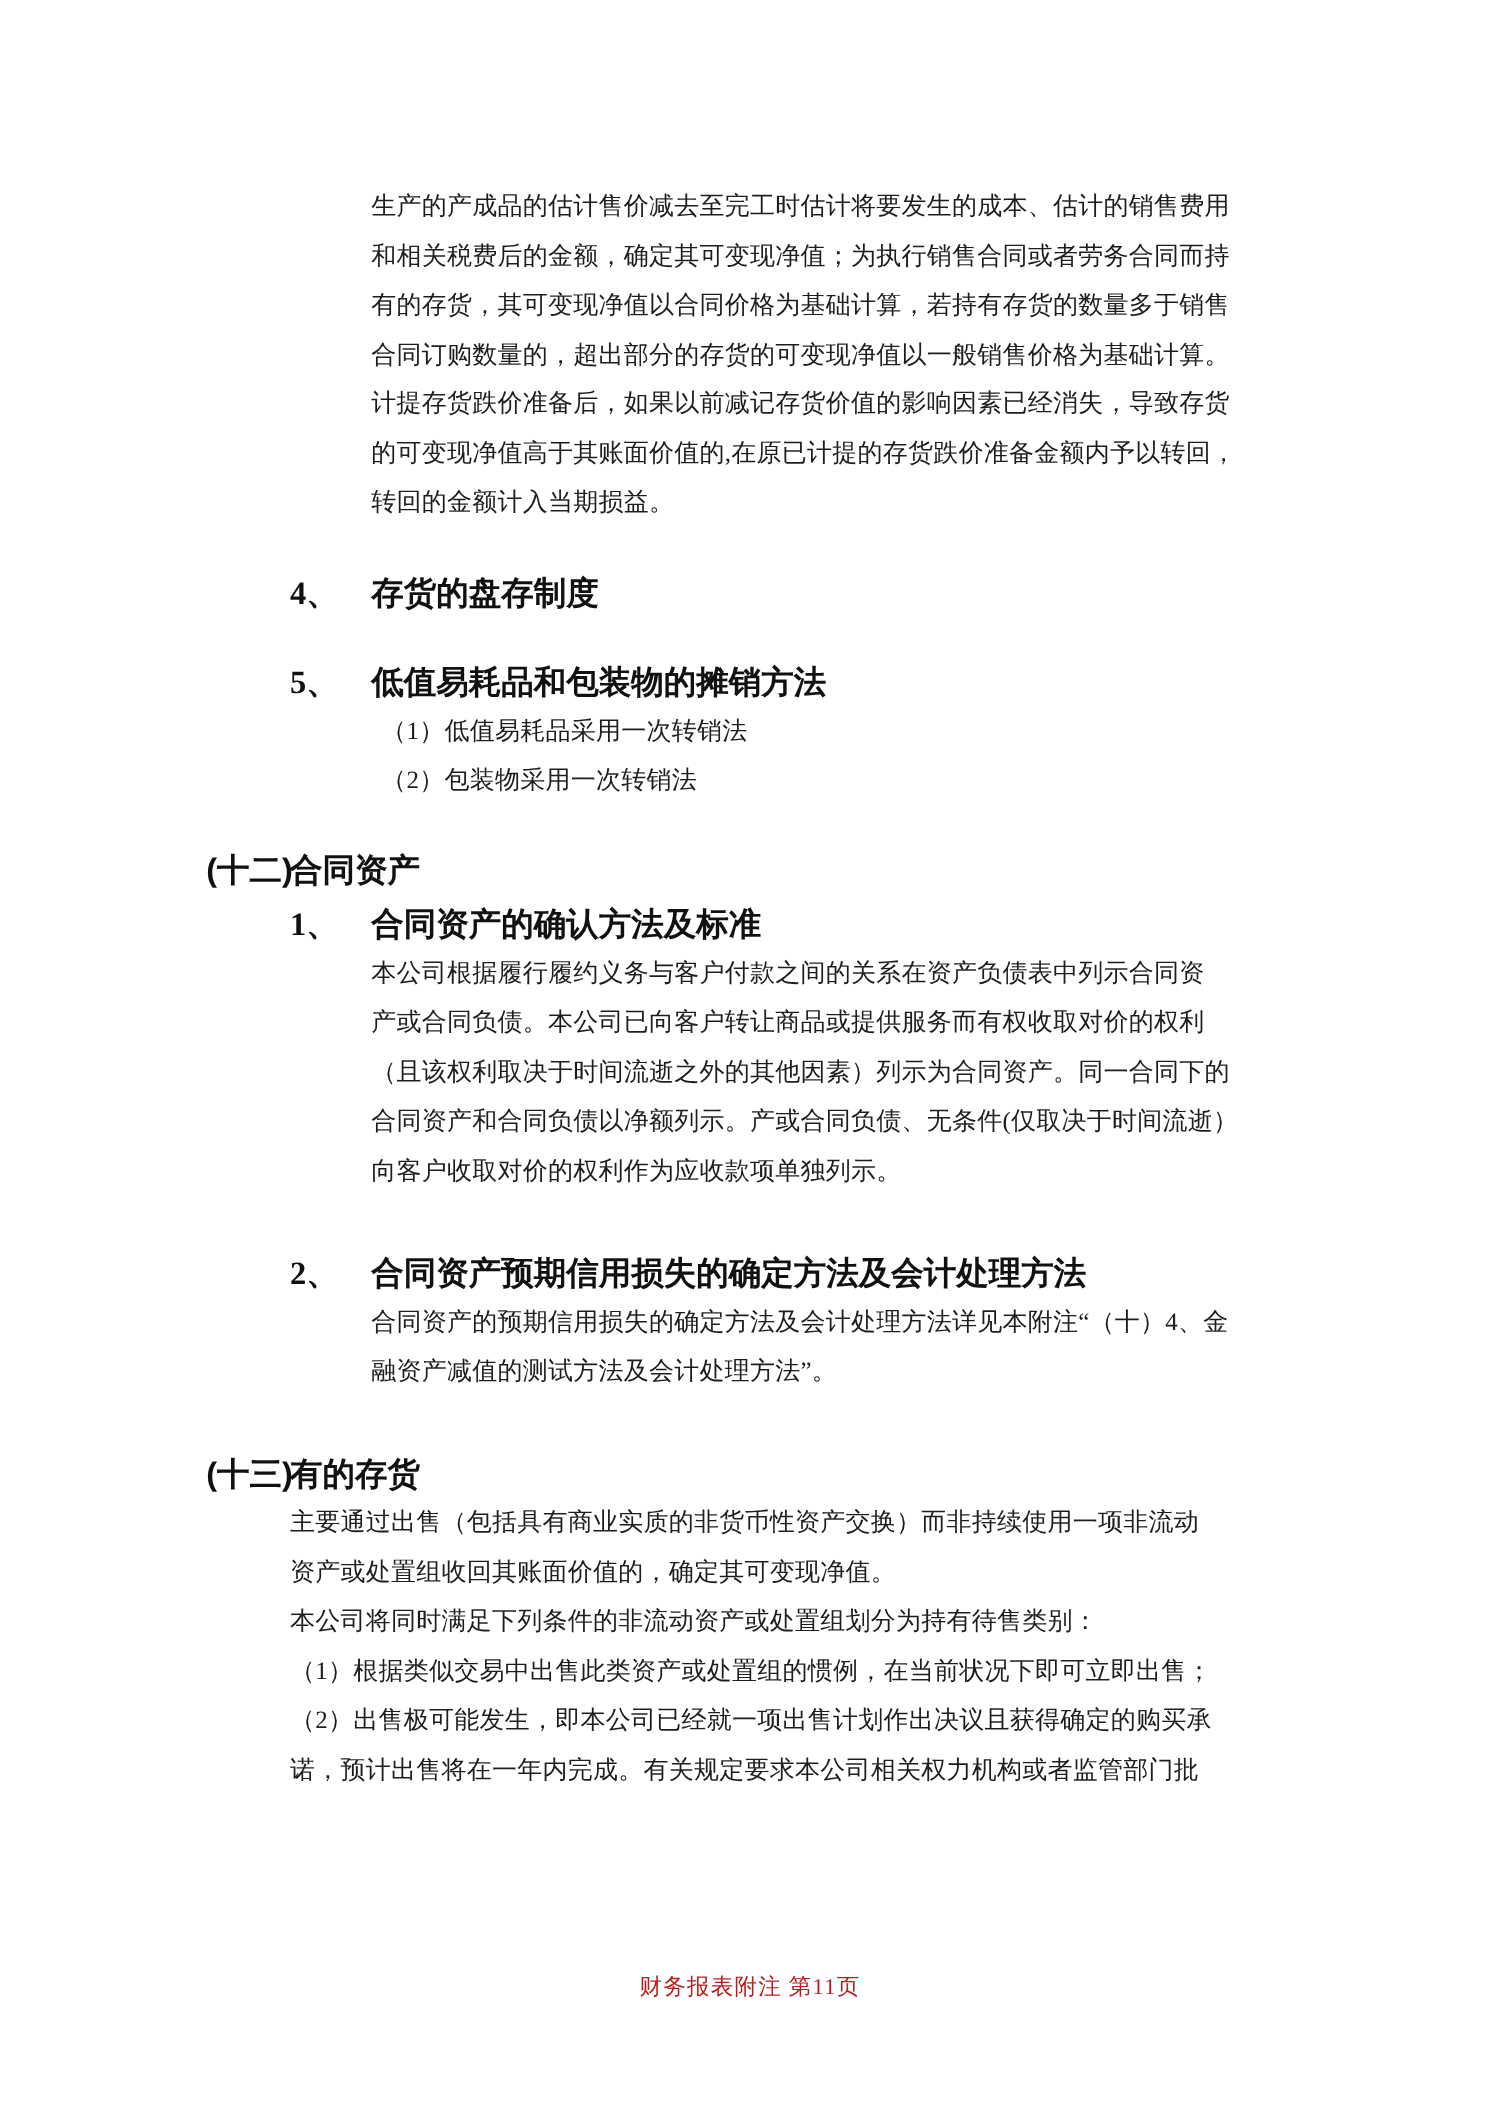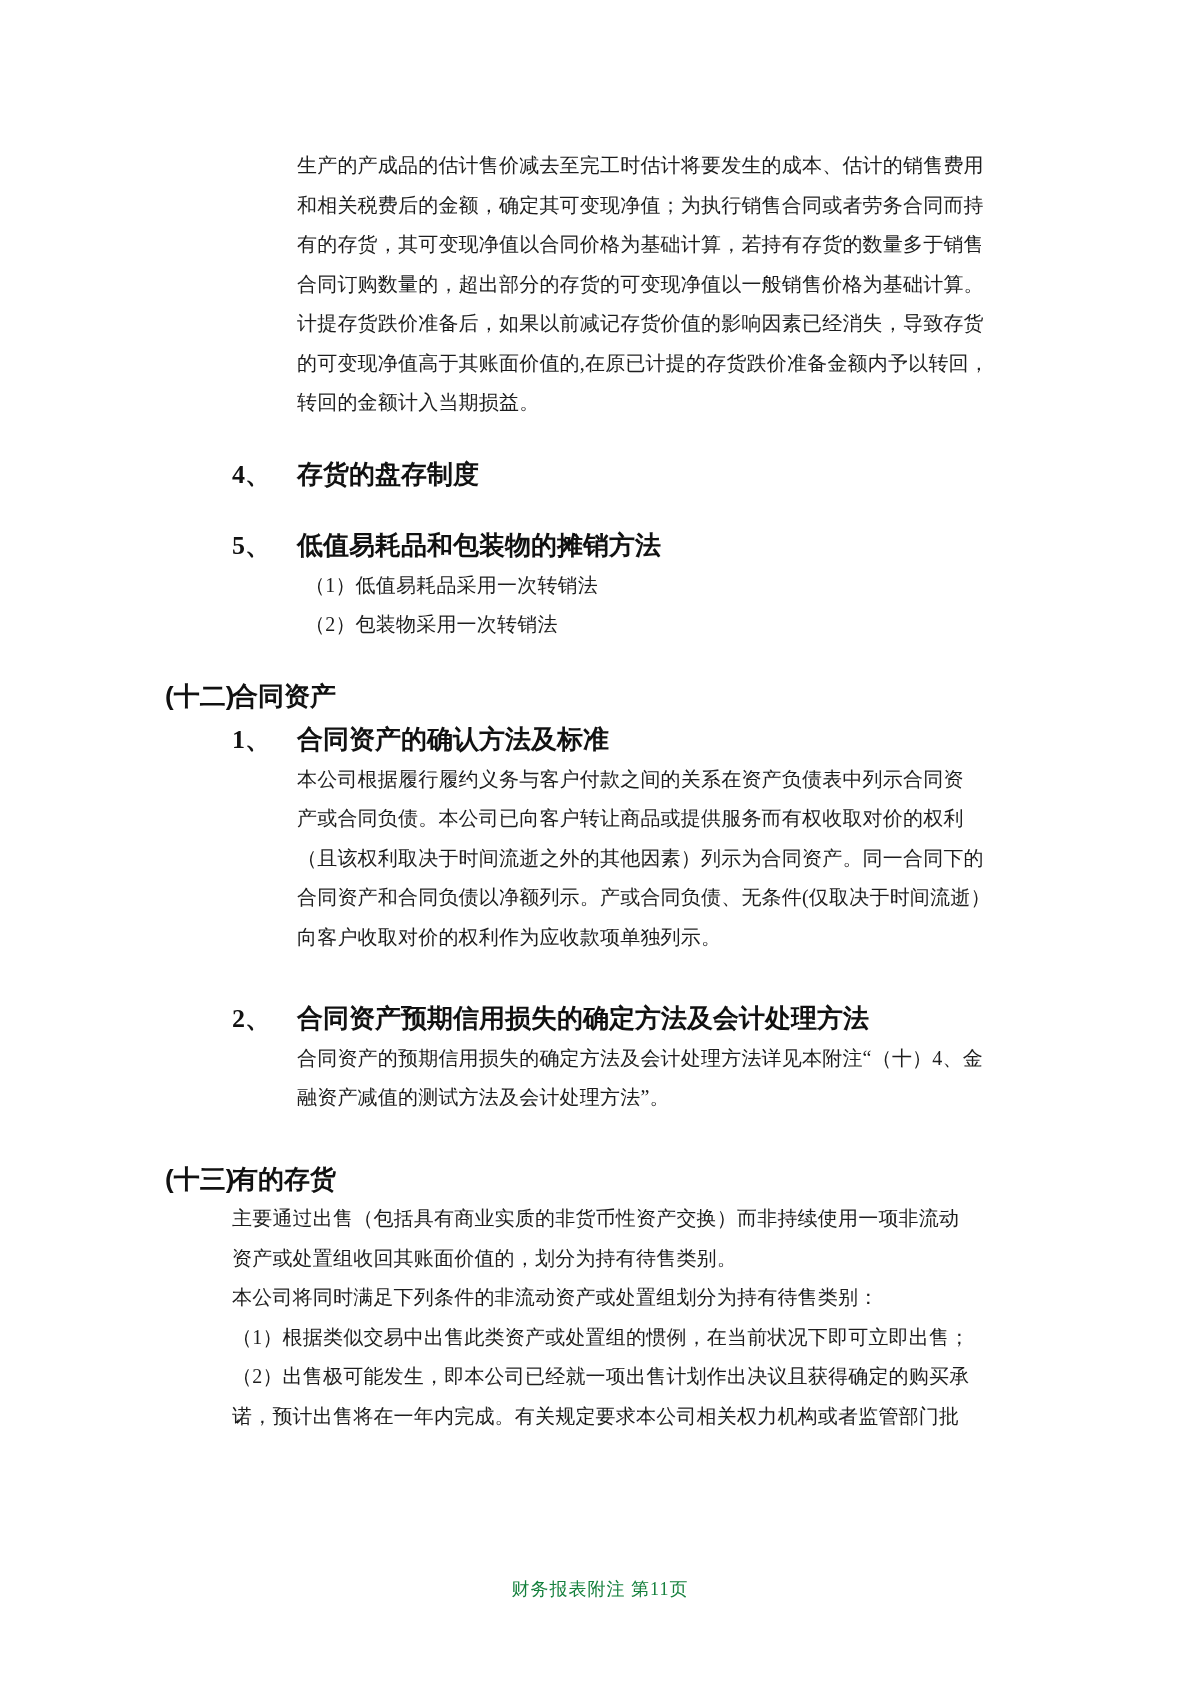--- a/index.html
+++ b/index.html
@@ -41,21 +41,21 @@
   .gap-md{margin-top:32px;}
   .gap-lg{margin-top:42px;}
   .footer{
     position:absolute;
     top:1577px;
     left:0;
     width:1200px;
     text-align:center;
     font-size:18px;
     letter-spacing:1px;
-    color:#15803d;
+    color:#b91c1c;
   }
 </style>
 </head>
 <body>
 
 <div class="page">
   <div class="doc">
 
     <section>
       <div class="par ind-body">
@@ -109,21 +109,21 @@
           <div class="line">融资产减值的测试方法及会计处理方法”。</div>
         </div>
     </section>
 
     <section>
       <div class="h-row h-l1 gap-lg">
         <span class="h-label">(十三)</span><span>有的存货</span>
       </div>
       <div class="par ind-l1">
           <div class="line">主要通过出售（包括具有商业实质的非货币性资产交换）而非持续使用一项非流动</div>
-          <div class="line">资产或处置组收回其账面价值的，划分为持有待售类别。</div>
+          <div class="line">资产或处置组收回其账面价值的，确定其可变现净值。</div>
         </div>
       <div class="par ind-l1">
           <div class="line">本公司将同时满足下列条件的非流动资产或处置组划分为持有待售类别：</div>
         </div>
       <div class="par ind-l1">
           <div class="line">（1）根据类似交易中出售此类资产或处置组的惯例，在当前状况下即可立即出售；</div>
         </div>
       <div class="par ind-l1">
           <div class="line">（2）出售极可能发生，即本公司已经就一项出售计划作出决议且获得确定的购买承</div>
           <div class="line">诺，预计出售将在一年内完成。有关规定要求本公司相关权力机构或者监管部门批</div>

